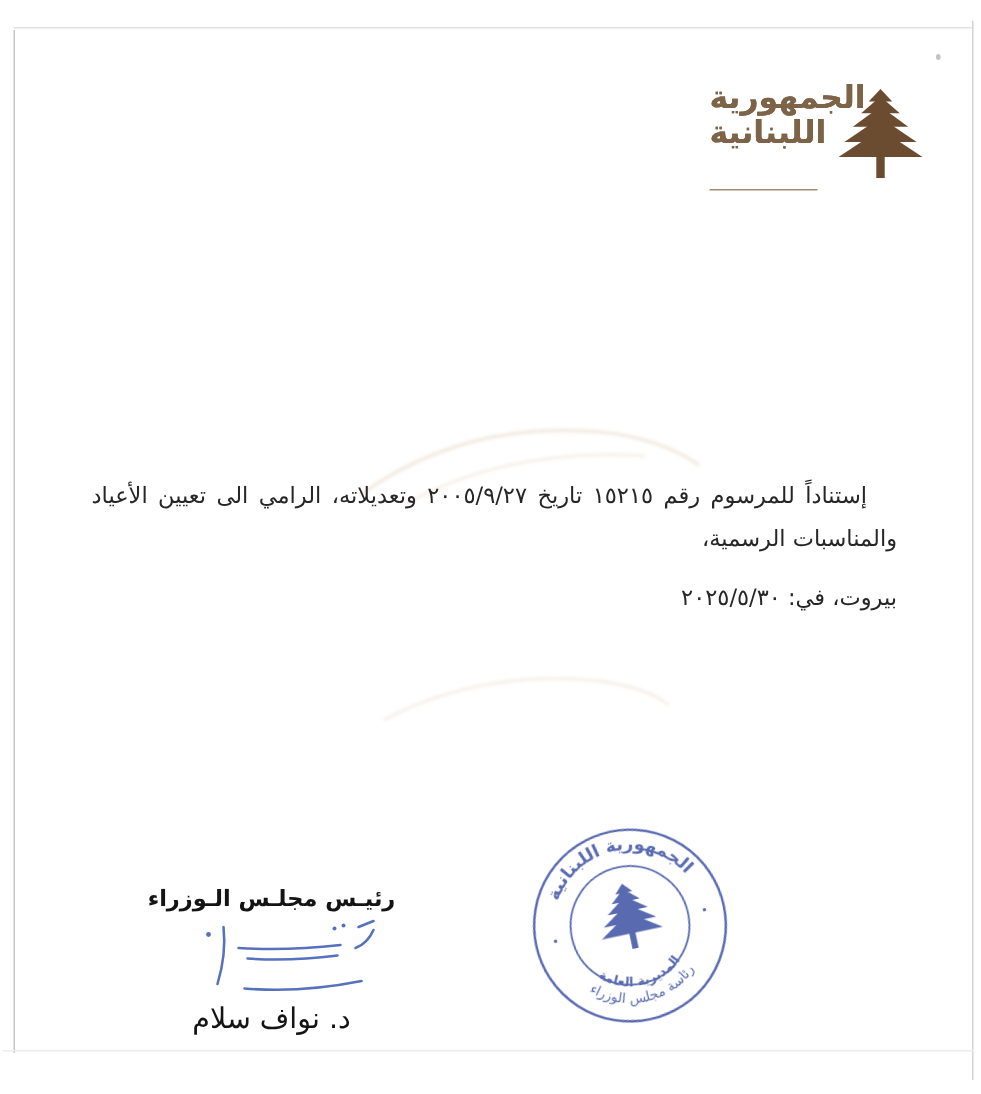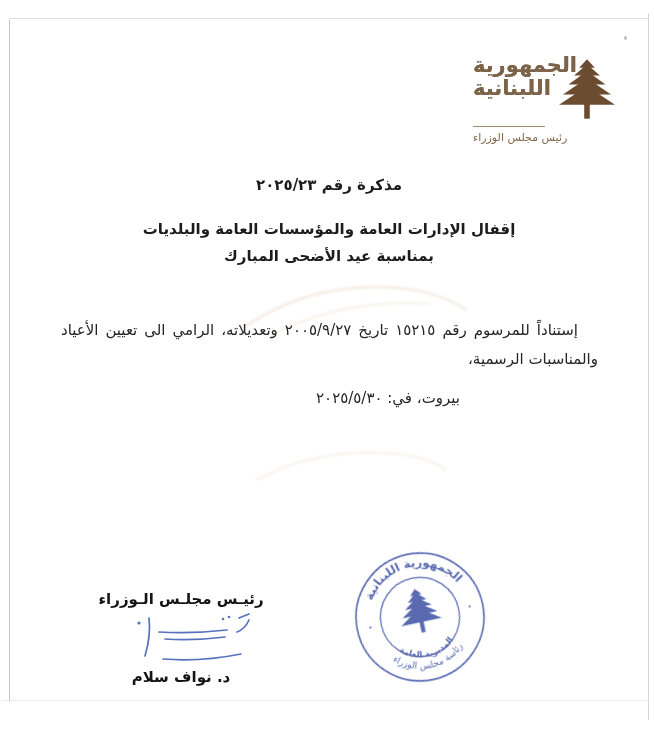--- a/index.html
+++ b/index.html
@@ -41,29 +41,29 @@
   .subject{font-size:15px;font-weight:bold;line-height:27px;}
 
   
   .body-text{
     position:absolute;top:316px;right:56px;left:60px;
     direction:rtl;text-align:justify;color:#262626;
     font-size:15px;line-height:28.5px;
   }
   .body-text p{margin:0 0 7px 1px;text-indent:20px;}
   .date-line{
-    margin-top:11px;text-align:center;direction:rtl;
+    margin-top:11px;text-align:right;direction:rtl;
     padding-left:118px;font-size:15px;color:#262626;text-indent:0;
   }
 
   
   .sig-block{position:absolute;top:590px;left:76px;width:210px;text-align:center;direction:rtl;color:#141414;}
   .sig-title{font-size:15px;font-weight:bold;letter-spacing:.5px;}
   .sig-scribble{display:block;margin:2px auto 0 auto;}
-  .sig-name{font-size:15px;font-weight:bold;margin-top:-14px;}
+  .sig-name{font-size:19px;font-weight:normal;margin-top:-14px;}
 
   
   .stamp{
     position:absolute;left:349px;top:546px;width:142px;height:142px;
     transform:rotate(-12deg);opacity:.88;filter:blur(.3px);
   }
 </style>
 </head>
 <body>
 
@@ -98,29 +98,23 @@
   <div class="emblem-row">
     <div class="emblem-callig">
       <div>الجمهورية</div>
       <div>اللبنانية</div>
     </div>
     <svg class="emblem-cedar" viewBox="0 0 100 106">
       <use href="#cedar-shape" fill="#6b4c30"></use>
     </svg>
   </div>
   <div class="emblem-rule"></div>
-  <div class="emblem-sub">رئيس مجلس الوزراء</div>
 </div>
 
 <div class="title-block">
-  <div class="memo-number">مذكرة رقم ٢٠٢٥/٢٣</div>
-  <div class="subject">
-    <div>إقفال الإدارات العامة والمؤسسات العامة والبلديات</div>
-    <div>بمناسبة عيد الأضحى المبارك</div>
-  </div>
 </div>
 
 <div class="body-text">
   <p>إستناداً للمرسوم رقم ١٥٢١٥ تاريخ ٢٠٠٥/٩/٢٧ وتعديلاته، الرامي الى تعيين الأعياد والمناسبات الرسمية،</p>
   <div class="date-line">بيروت، في: ٢٠٢٥/٥/٣٠</div>
 </div>
 
 <div class="sig-block">
   <div class="sig-title">رئيـس مجلـس الـوزراء</div>
   <svg class="sig-scribble" width="200" height="72" viewBox="0 0 200 72">

